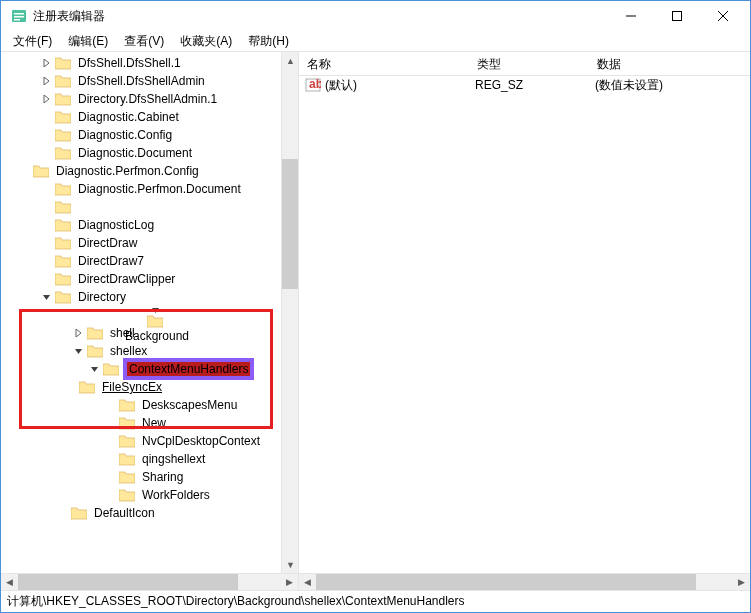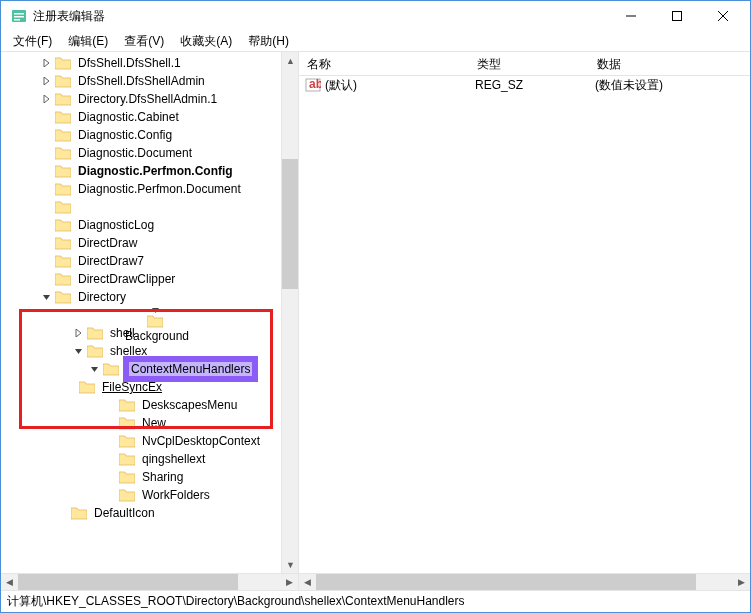--- a/index.html
+++ b/index.html
@@ -10,21 +10,21 @@
 .titlebar .wbtn { width: 46px; height: 30px; display: flex; align-items: center; justify-content: center; }
 .menubar { height: 21px; display: flex; align-items: center; padding: 0 4px; border-bottom: 1px solid #e5e5e5; }
 .menubar .mitem { padding: 2px 8px; }
 .content { flex: 1; display: flex; overflow: hidden; }
 .left-pane { width: 298px; border-right: 1px solid #e5e5e5; display: flex; flex-direction: column; overflow: hidden; position: relative; }
 .tree { flex: 1; overflow: hidden; padding-top: 2px; }
 .tree-row { display: flex; align-items: center; height: 18px; white-space: nowrap; cursor: default; }
 .tree-row .exp { width: 12px; height: 12px; display: flex; align-items: center; justify-content: center; margin-right: 2px; font-size: 10px; color: #404040; }
 .tree-row .fld { width: 16px; height: 14px; margin-right: 4px; }
 .tree-row .lbl { padding: 1px 3px; }
-.tree-row.selected .lbl { background: #c4b5fd; border: 6px solid #8b5cf6; padding: 0 2px; }
+.tree-row.selected .lbl { background: #b91c1c; border: 4px solid #8b5cf6; padding: 0 2px; }
 .highlight-box { position: absolute; border: 3px solid #e62020; pointer-events: none; z-index: 10; }
 .right-pane { flex: 1; display: flex; flex-direction: column; overflow: hidden; }
 .list-header { display: flex; height: 24px; border-bottom: 1px solid #e5e5e5; }
 .list-header .col { padding: 4px 8px; border-right: 1px solid transparent; }
 .list-body { flex: 1; }
 .list-row { display: flex; align-items: center; height: 18px; padding-left: 6px; }
 .list-row .vicon { width: 16px; height: 16px; margin-right: 4px; }
 .hscroll { height: 17px; background: #f0f0f0; border-top: 1px solid #e5e5e5; display: flex; align-items: center; }
 .hscroll .arr { width: 17px; height: 17px; display: flex; align-items: center; justify-content: center; font-size: 9px; color: #606060; }
 .hscroll .track { flex: 1; height: 17px; position: relative; }
@@ -128,21 +128,21 @@
               </svg></span>
             <span class="lbl">Diagnostic.Config</span>
           </div>
           <div class="tree-row" style="padding-left: 40px;">
             <span class="exp"></span>
             <span class="fld"><svg viewBox="0 0 16 14">
                 <path d="M0 2 L0 13 L16 13 L16 4 L7 4 L6 2 Z" fill="#ffe89b" stroke="#dcb35c" stroke-width="0.7"></path>
               </svg></span>
             <span class="lbl">Diagnostic.Document</span>
           </div>
-          <div class="tree-row" style="padding-left: 40px; font-weight: bold;">
+          <div class="tree-row" style="padding-left: 18px;">
             <span class="exp"></span>
             <span class="fld"><svg viewBox="0 0 16 14">
                 <path d="M0 2 L0 13 L16 13 L16 4 L7 4 L6 2 Z" fill="#ffe89b" stroke="#dcb35c" stroke-width="0.7"></path>
               </svg></span>
             <span class="lbl">Diagnostic.Perfmon.Config</span>
           </div>
           <div class="tree-row" style="padding-left: 40px;">
             <span class="exp"></span>
             <span class="fld"><svg viewBox="0 0 16 14">
                 <path d="M0 2 L0 13 L16 13 L16 4 L7 4 L6 2 Z" fill="#ffe89b" stroke="#dcb35c" stroke-width="0.7"></path>

